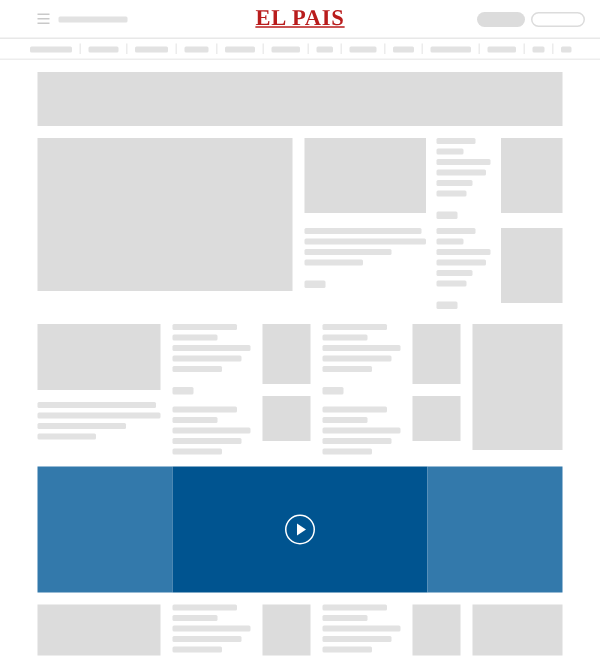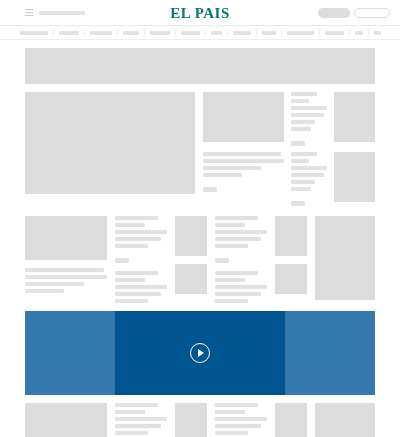--- a/index.html
+++ b/index.html
@@ -114,21 +114,21 @@
 <div class="header">
   <div class="header-left">
     <div class="hamburger">
       <i></i>
         <i></i>
         <i></i>
     </div>
     <span class="skel hdr-skel-bar"></span>
   </div>
 
-  <div class="logo" style="color: #0f766e;">EL PAIS</div>
+  <div class="logo" style="color: #b91c1c; text-decoration: underline;">EL PAIS</div>
 
   <div class="header-right">
     <button class="btn-filled"></button>
     <button class="btn-outline"></button>
   </div>
 </div>
 
 <div class="nav" id="nav">
     <span class="nav-skel" style="width: 28px;"></span>
     <span class="nav-sep"></span>

